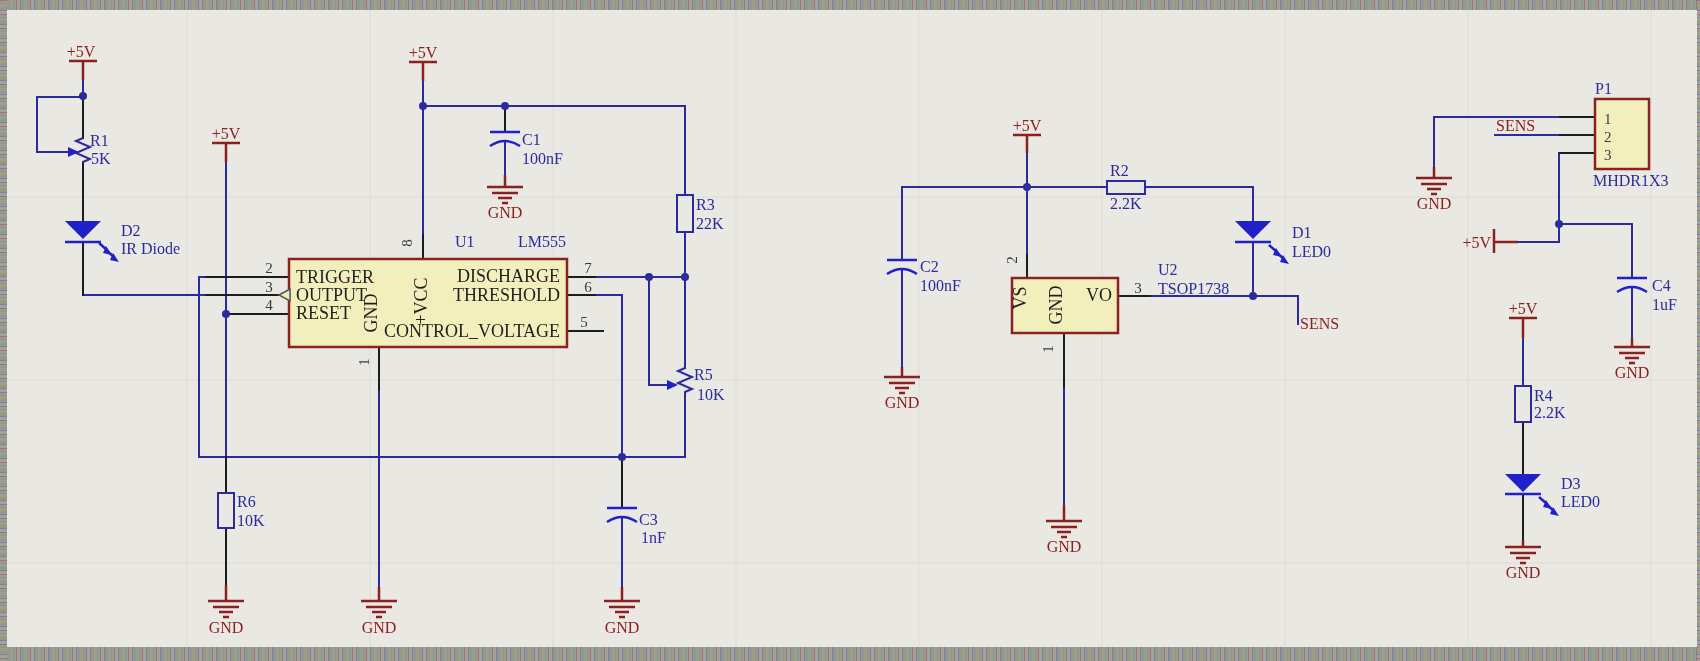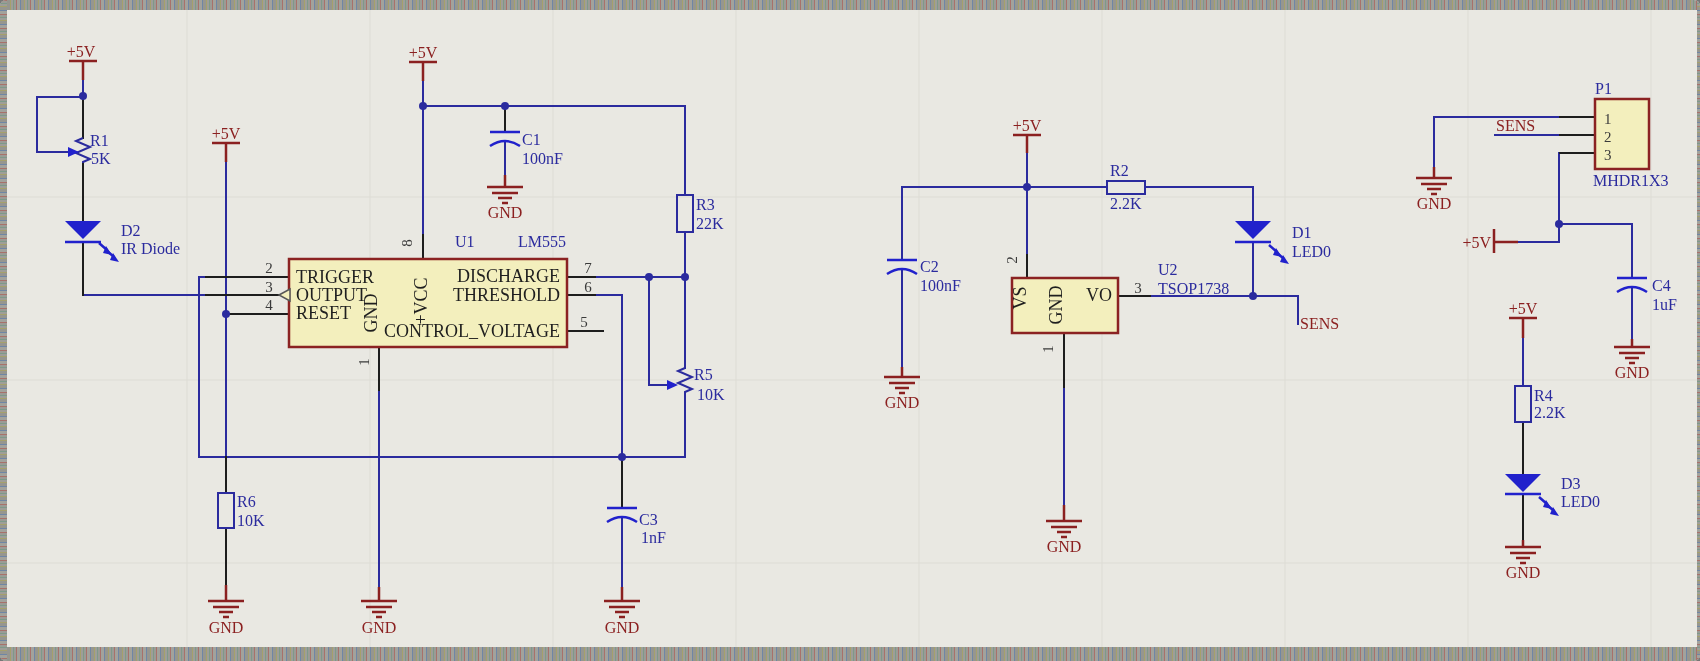--- a/index.html
+++ b/index.html
@@ -1,17 +1,17 @@
 <!DOCTYPE html>
 <html><head>
 <meta charset="utf-8">
 <style>
   html,body{margin:0;padding:0;background:#777;}
   #stage{position:relative;width:1700px;height:661px;overflow:hidden;background:#e9e8e2;
-         font-family:"Liberation Serif","DejaVu Serif",serif;border-radius:6px;}
+         font-family:"Liberation Serif","DejaVu Serif",serif;}
   
   .frame{position:absolute;z-index:3;}
   .frame-h{background:repeating-linear-gradient(90deg,#9b9b95 0 2px,#a8716a 2px 3px,#a2a29c 3px 6px,#6f86a5 6px 7px,#96968f 7px 10px,#a5a06b 10px 11px,#9e9e98 11px 13px,#7d9a8a 13px 14px);}
   .frame-v{background:repeating-linear-gradient(0deg,#9b9b95 0 2px,#a8716a 2px 3px,#a2a29c 3px 6px,#6f86a5 6px 7px,#96968f 7px 10px,#a5a06b 10px 11px,#9e9e98 11px 13px,#7d9a8a 13px 14px);}
   #frame-top{left:0;top:0;width:1700px;height:10px;}
   #frame-bottom{left:0;top:647px;width:1700px;height:14px;}
   #frame-left{left:0;top:0;width:7px;height:661px;}
   #frame-right{left:1697px;top:0;width:3px;height:661px;}
   svg{position:absolute;left:0;top:0;z-index:2;}
   .w{stroke:#2b2b9e;stroke-width:2;fill:none;}

